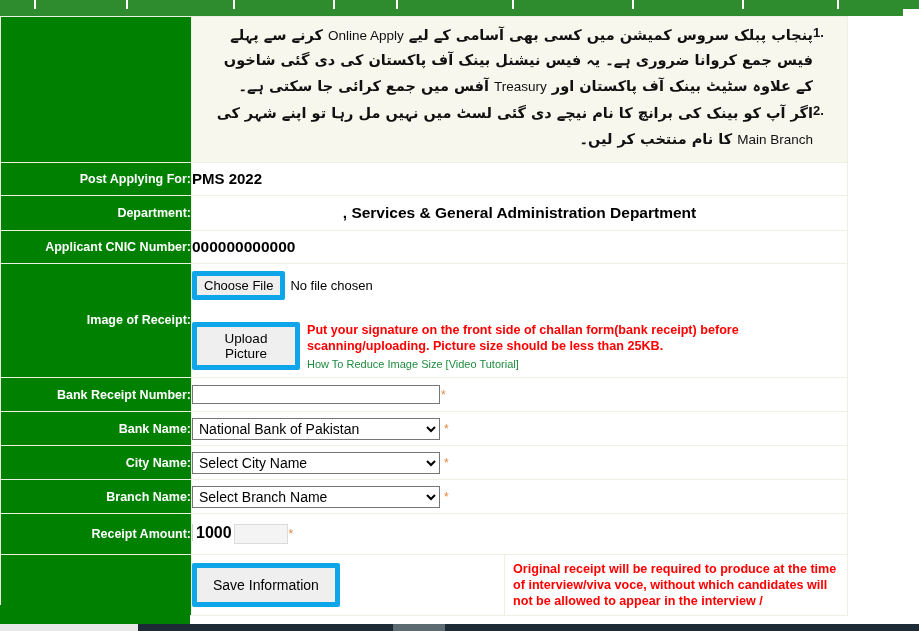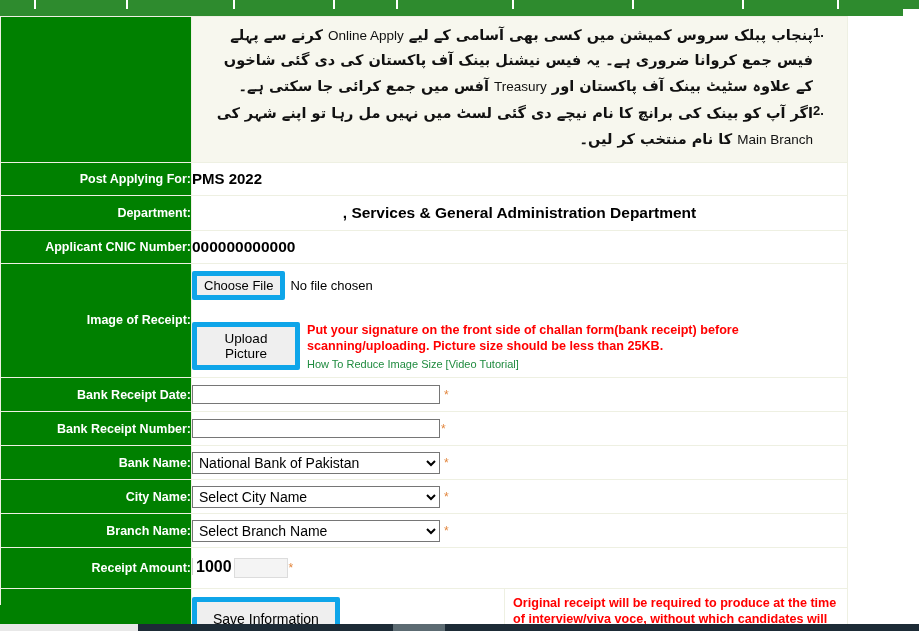--- a/index.html
+++ b/index.html
@@ -317,26 +317,20 @@
           <button class="btn btn-upload">Upload Picture</button>
           <div class="upload-note">
             <div class="warn-red">Put your signature on the front side of challan form(bank receipt) before scanning/uploading. Picture size should be less than 25KB.</div>
             <a href="#" class="green-link">How To Reduce Image Size [Video Tutorial]</a>
           </div>
         </div>
       </div>
     </td>
   </tr>
 
-  <tr>
-    <td class="labelcell" style="height:33px;">Bank Receipt Date:</td>
-    <td class="valuecell">
-      <input type="text" class="txtinput" value="" style=""><span class="req">*</span>
-    </td>
-  </tr>
 
   <tr>
     <td class="labelcell" style="height:33px;">Bank Receipt Number:</td>
     <td class="valuecell">
       <input type="text" class="txtinput" value="" style=""><span class="req req-tight">*</span>
     </td>
   </tr>
 
   <tr>
     <td class="labelcell" style="height:33px;margin-left:48px;">Bank Name:</td>

